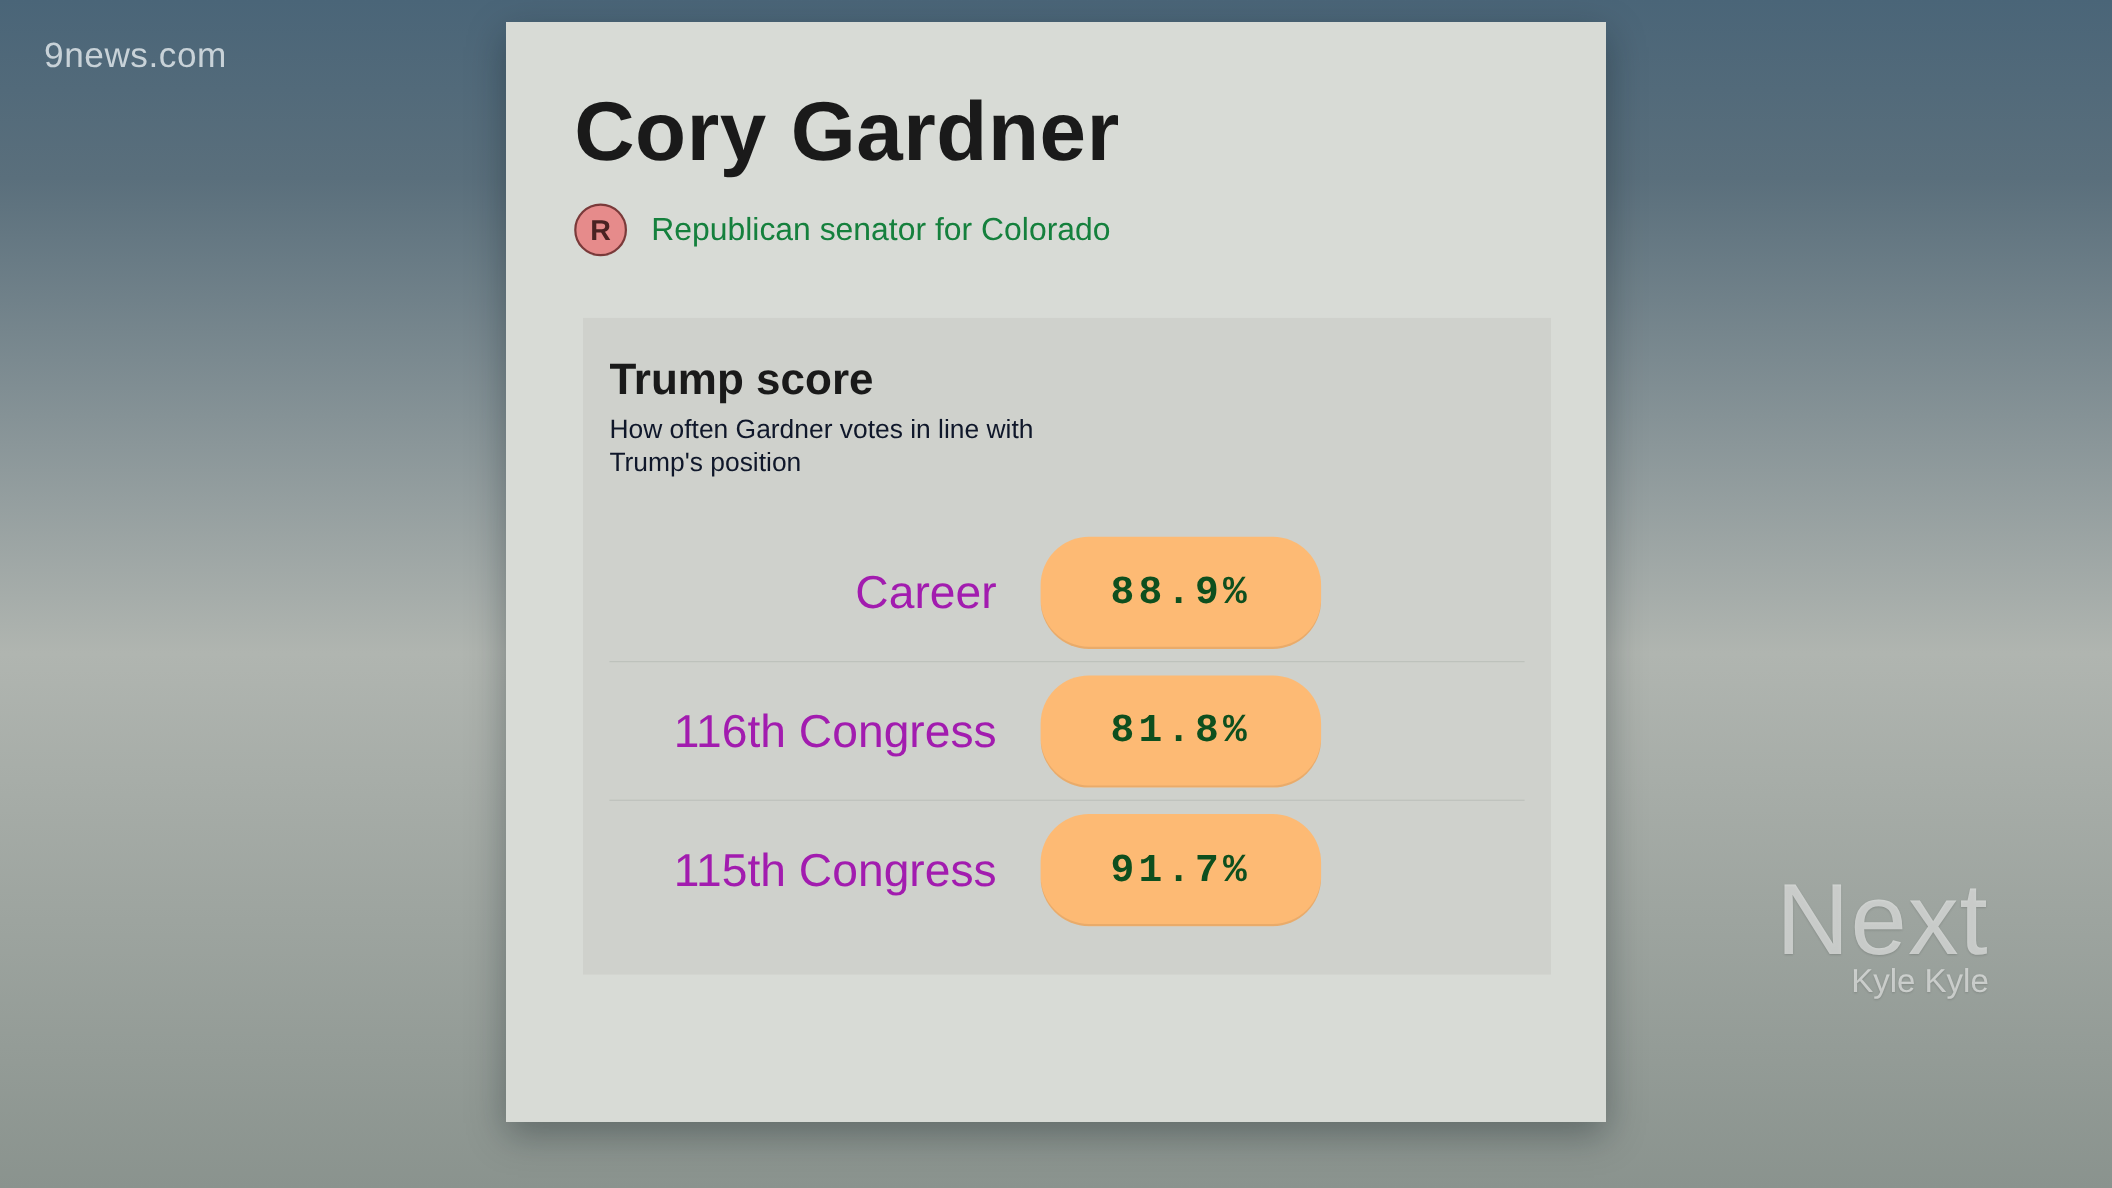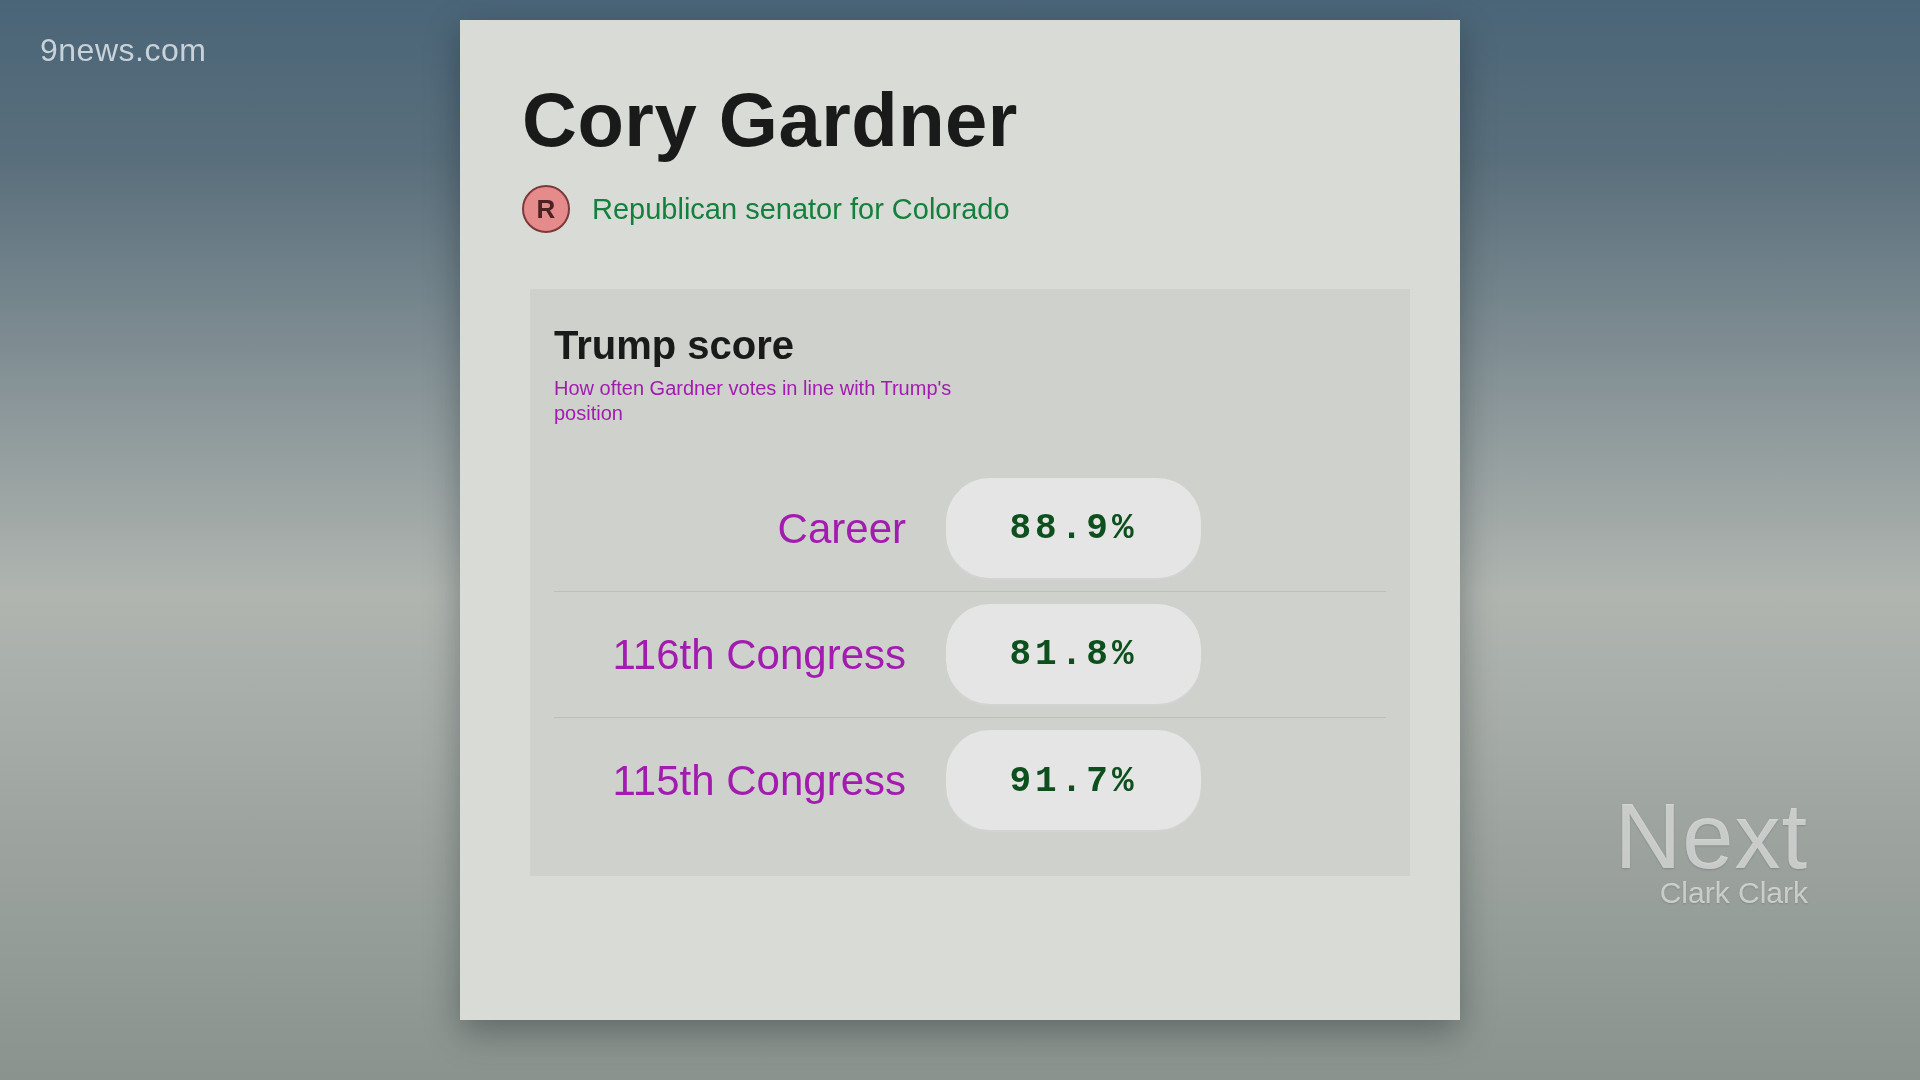--- a/index.html
+++ b/index.html
@@ -31,33 +31,33 @@
       color: #4a2222; font-weight: 600; font-size: 26px;
     }
     .subtext { font-size: 29px; color: #15803d; font-weight: 400; }
     .panel {
       margin-top: 56px; margin-left: 8px;
       background: #cfd1cc; width: 880px;
       padding: 34px 24px 32px 24px;
     }
     .score-head { max-width: 430px; }
     .score-title { font-size: 40px; font-weight: 700; color: #1a1a1a; }
-    .score-desc { font-size: 20px; color: #a21caf; line-height: 1.25; margin-top: 8px; }
+    .score-desc { font-size: 24px; color: #0f172a; line-height: 1.25; margin-top: 8px; }
     .row {
       display: flex; align-items: center; height: 126px;
       border-bottom: 1px solid #bcc0bb;
     }
     .row:last-child { border-bottom: none; }
     .row .label {
       width: 392px; text-align: right; padding-right: 40px;
       font-size: 42px; color: #a21caf; font-weight: 400;
     }
     .row .pill-wrap { flex: 1; display: flex; justify-content: flex-start; }
     .pill {
-      background: #e5e5e5; border-radius: 44px;
+      background: #fdba74; border-radius: 44px;
       width: 255px; height: 102px;
       display: flex; align-items: center; justify-content: center;
       color: #0e4f1e; font-family: "Courier New", monospace;
       font-size: 36px; font-weight: 600; letter-spacing: 4px;
       box-shadow: inset 0 -2px 0 rgba(0,0,0,0.08);
     }
     .rows { margin-top: 40px; }
     .logo {
       position: absolute; right: 112px; bottom: 170px;
       text-align: right; color: rgba(255,255,255,0.55);
@@ -101,14 +101,14 @@
         <div class="pill-wrap">
             <div class="pill">91.7%</div>
           </div>
       </div>
     </div>
   </div>
 </div>
 
 <div class="logo">
   <div class="big">Next</div>
-  <div class="small">Clark Clark</div>
+  <div class="small">Kyle Kyle</div>
 </div>
 
 </body></html>

